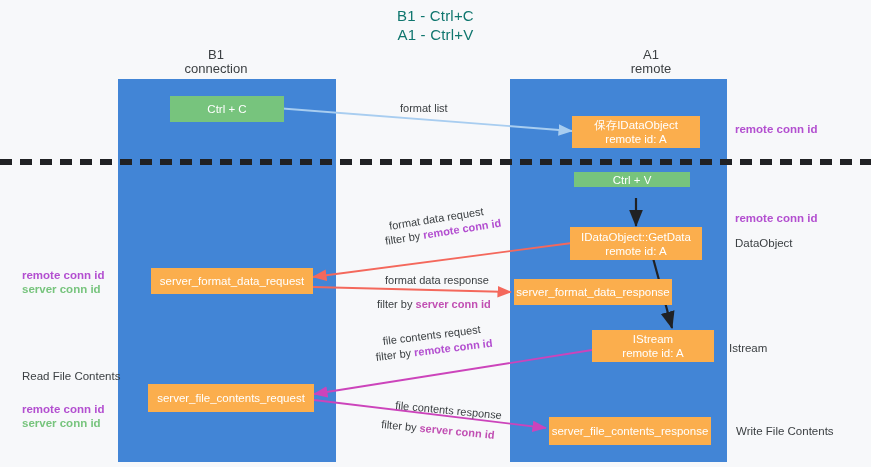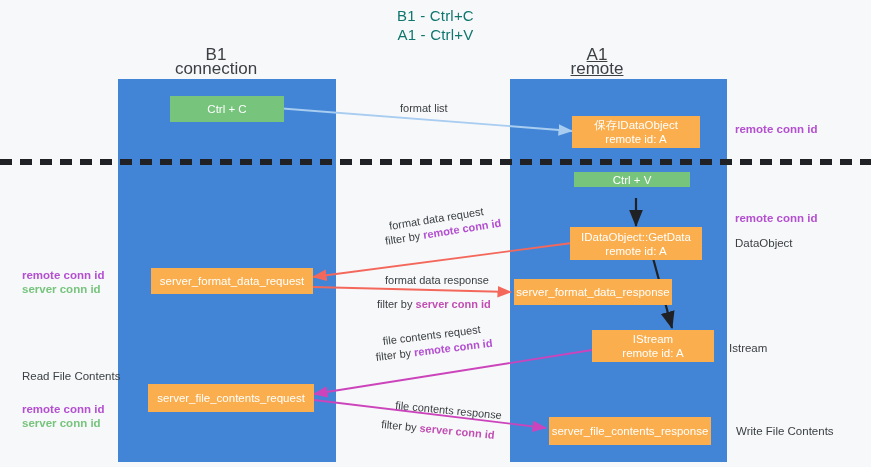--- a/index.html
+++ b/index.html
@@ -38,21 +38,21 @@
     font-size: 15px;
     color: #0f766e;
     line-height: 19px;
     letter-spacing: .2px;
   }
 
   
   .col-head {
     position: absolute;
     text-align: center;
-    font-size: 17px;
+    font-size: 13px;
     color: #3c4043;
     line-height: 14px;
     width: 200px;
   }
 
   
   .lane {
     position: absolute;
     background: #4285d6;
   }
@@ -108,21 +108,21 @@
 
   <div class="title">
     <div>B1 - Ctrl+C</div>
     <div>A1 - Ctrl+V</div>
   </div>
 
   <div class="col-head" style="left:116px; top:48px;">
     <div>B1</div>
     <div>connection</div>
   </div>
-  <div class="col-head" style="left:497px; top:48px;text-decoration:underline;">
+  <div class="col-head" style="left:551px; top:48px;">
     <div>A1</div>
     <div>remote</div>
   </div>
 
   <div class="lane" style="left:118px; top:79px; width:218px; height:383px;"></div>
   <div class="lane" style="left:510px; top:79px; width:217px; height:383px;"></div>
 
   <svg class="layer" viewBox="0 0 871 467">
     <defs>
       <marker id="ah-blue" markerWidth="9" markerHeight="9" refX="7.5" refY="3.2" orient="auto">

